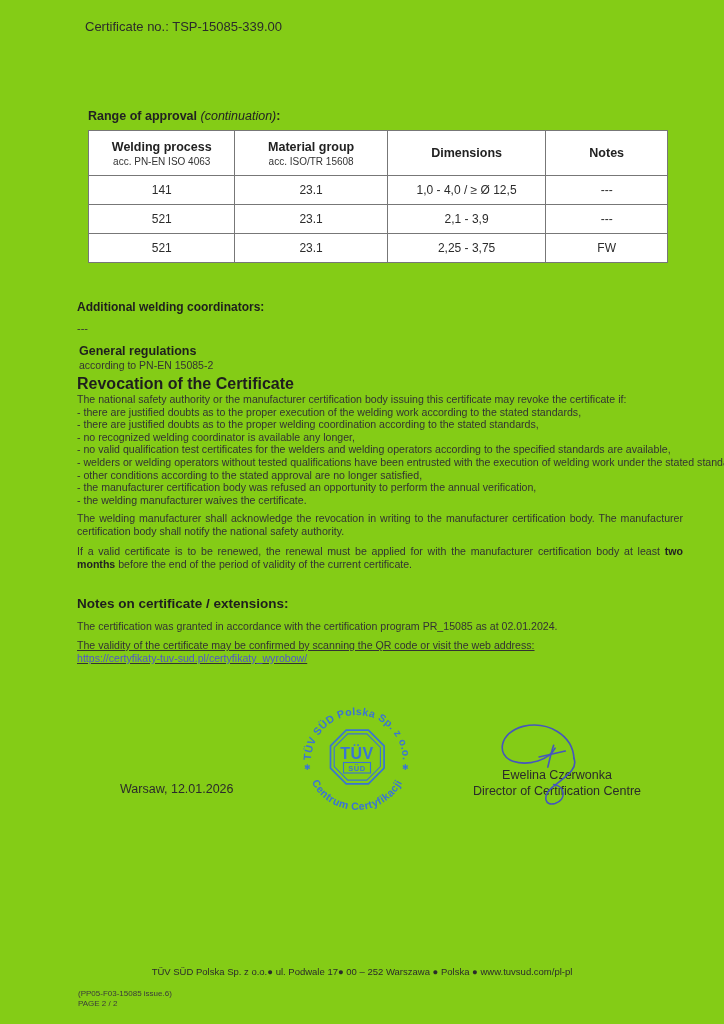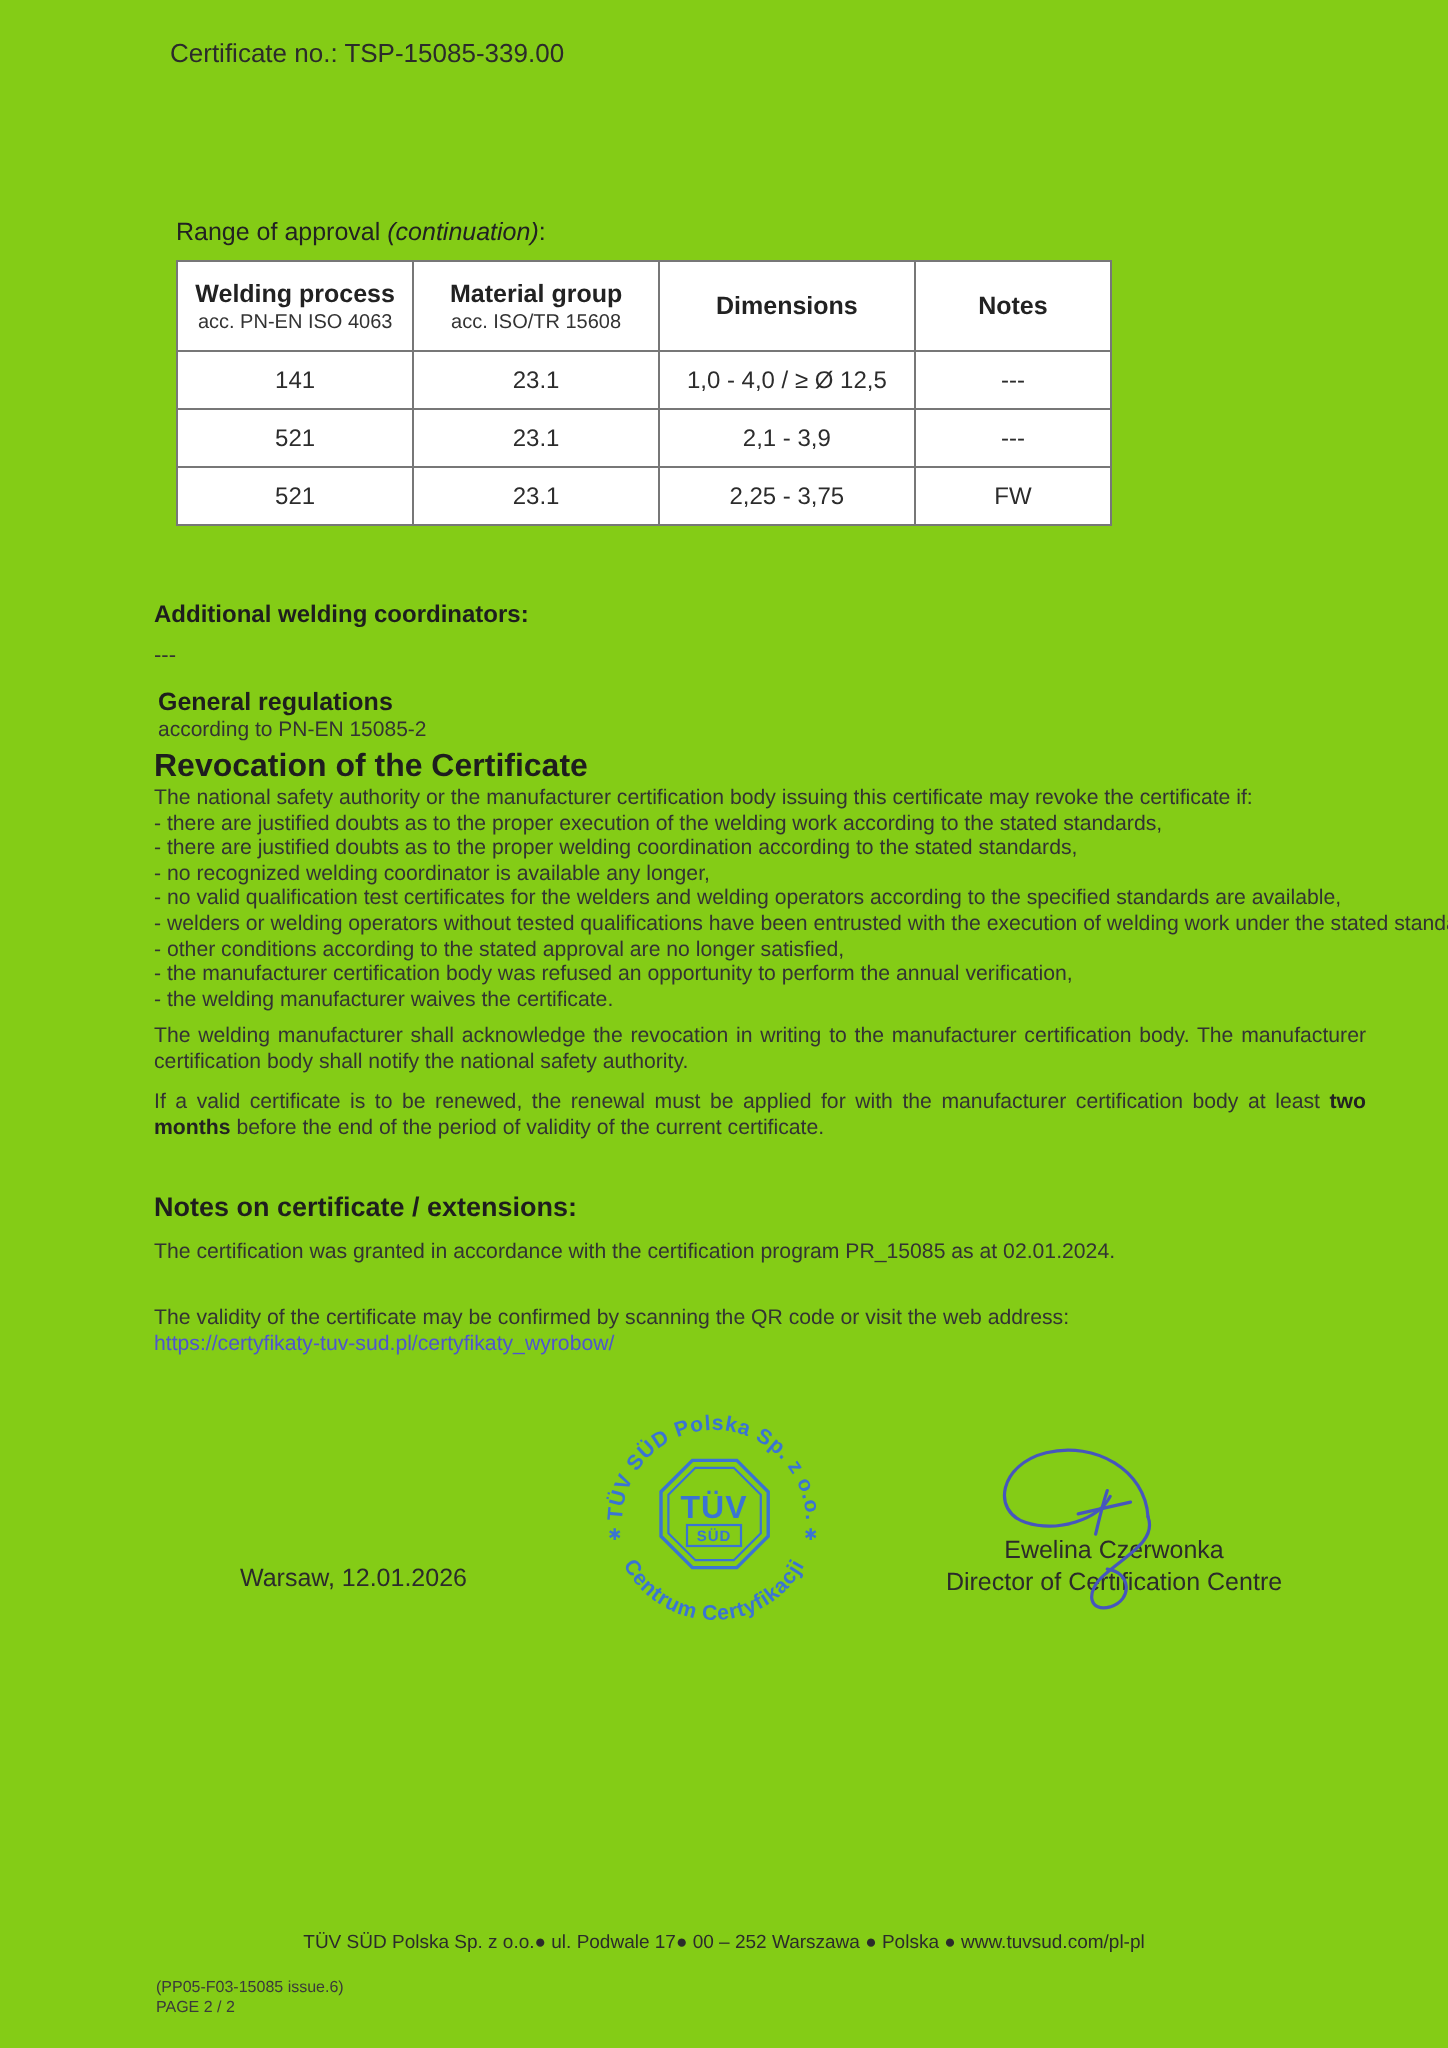--- a/index.html
+++ b/index.html
@@ -9,25 +9,25 @@
     background:#84cc16;
     font-family:"Liberation Sans","DejaVu Sans",sans-serif;
     color:#2e2e2e;
     overflow:hidden;
   }
   .abs{position:absolute;}
 
   .cert-no{left:85px;top:19px;font-size:13px;color:#2b2b2b;}
 
   .tbl-title{left:88px;top:109px;font-size:12.5px;color:#222;}
-  .tbl-title .b{font-weight:normal;text-align:right;}
+  .tbl-title .b{font-weight:bold;text-align:right;}
   .tbl-title .i{font-style:italic;}
 
   table.approval{
-    left:88px;top:130px;width:468px;
+    left:88px;top:130px;width:580px;
     border-collapse:collapse;
     table-layout:fixed;
     background:#fff;
   }
   table.approval, table.approval th, table.approval td{
     border:1px solid #777;
   }
   table.approval{border:1.5px solid #666;}
   table.approval th{
     height:40px;
@@ -57,21 +57,21 @@
   .sec-rev{left:77px;top:375px;font-size:16px;}
 
   .rev-body{left:77px;top:393px;width:608px;font-size:10.6px;line-height:12.6px;color:#333;}
   .rev-body .line{white-space:nowrap;}
   .rev-para{left:77px;top:512px;width:606px;font-size:10.6px;line-height:12.8px;color:#333;text-align:justify;}
   .rev-renew{left:77px;top:545px;width:606px;font-size:10.6px;line-height:13px;color:#333;text-align:justify;}
   .rev-renew .b{font-weight:bold;color:#222;}
 
   .sec-notes{left:77px;top:596px;font-size:13.5px;}
   .notes-p1{left:77px;top:620px;width:620px;font-size:10.6px;color:#333;}
-  .notes-p2{left:77px;top:653px;width:620px;font-size:10.6px;line-height:13px;color:#333;}
+  .notes-p2{left:77px;top:639px;width:620px;font-size:10.6px;line-height:13px;color:#333;text-decoration:underline;}
   .notes-link{color:#4f55cf;text-decoration:none;cursor:pointer;}
 
   .stamp{left:296px;top:700px;width:122px;height:122px;}
   .stamp text{fill:#3a74d4;}
   .stamp .ring{font-size:10.6px;font-weight:bold;letter-spacing:0.4px;}
   .stamp .star{font-size:8px;}
   .stamp .logo-tuv{font-size:16px;font-weight:bold;letter-spacing:0.5px;}
   .stamp .logo-sud{font-size:7.5px;font-weight:bold;letter-spacing:0.5px;}
   .stamp polygon,.stamp rect{fill:none;stroke:#3a74d4;}
 

